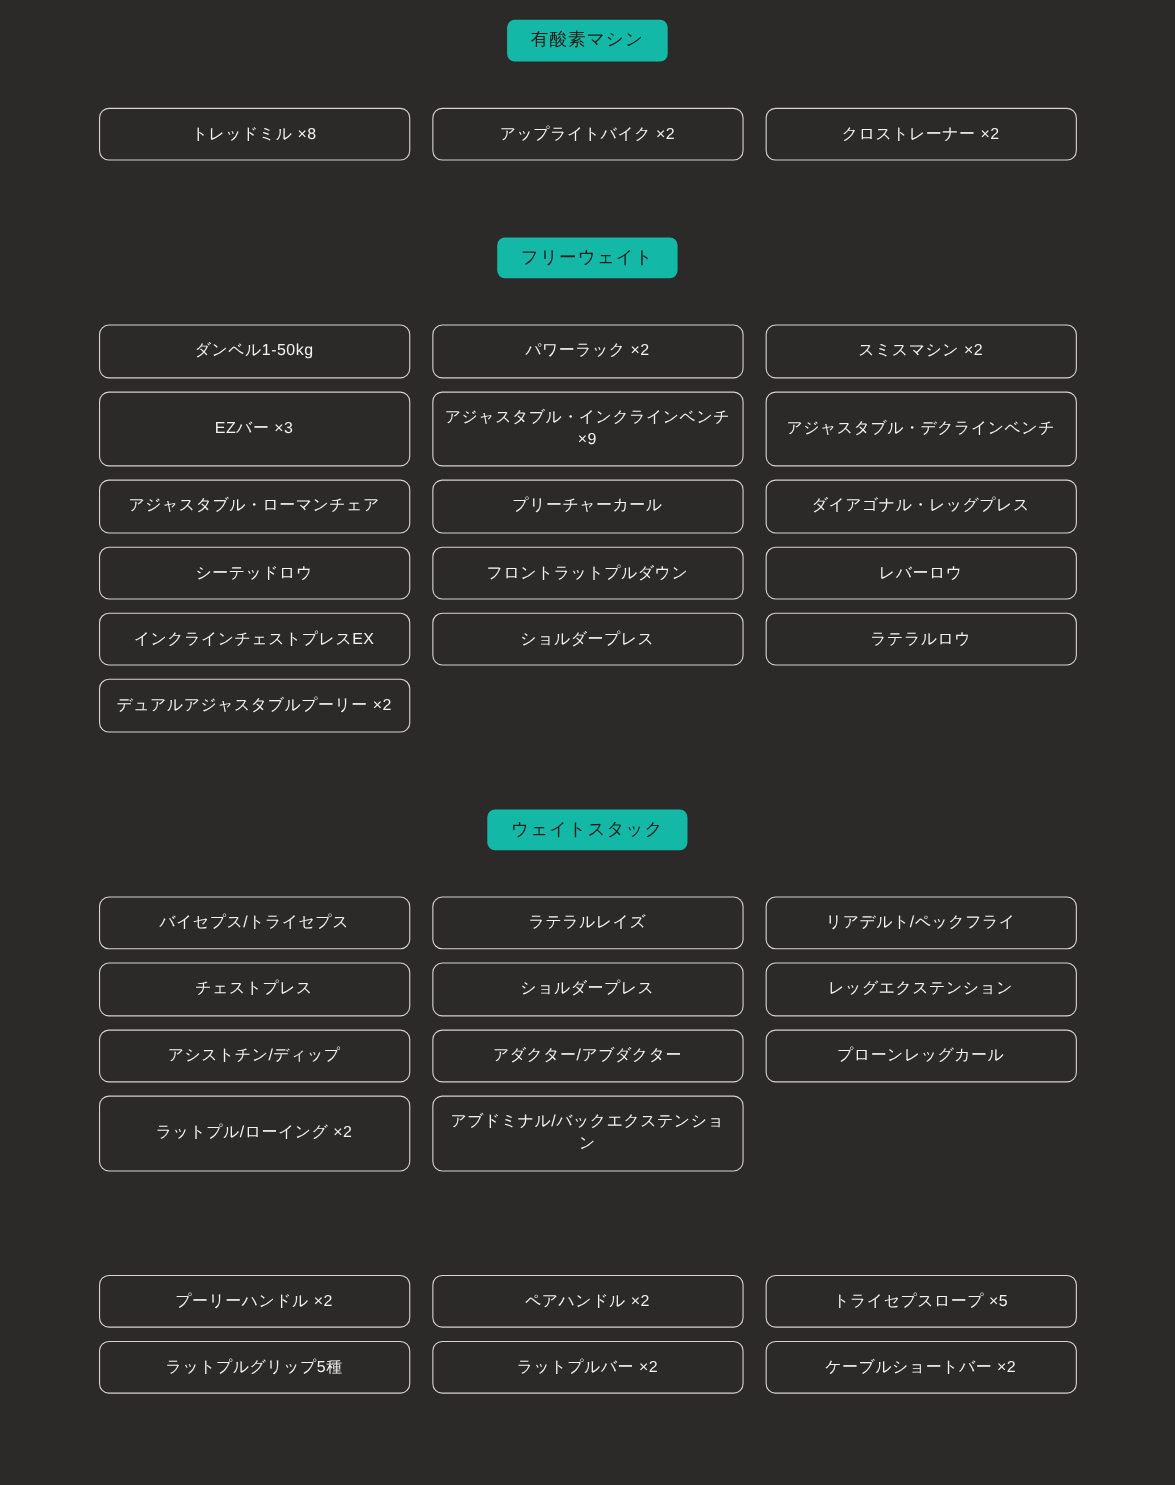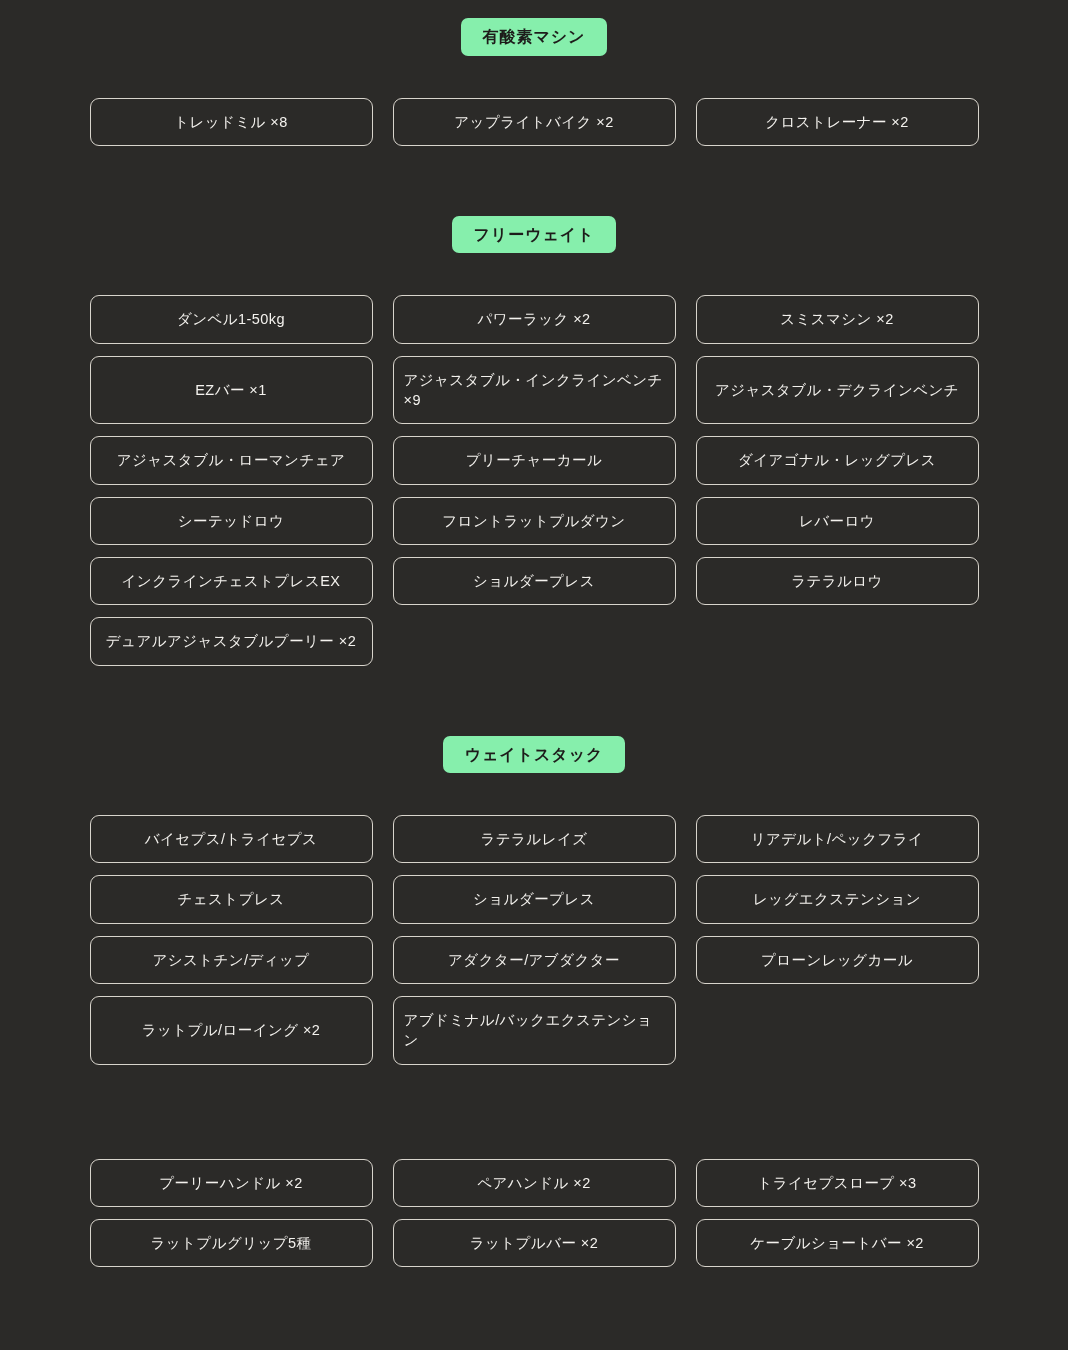--- a/index.html
+++ b/index.html
@@ -20,24 +20,24 @@
   }
   .section {
     width: 100%;
   }
   .section-heading-wrap {
     display: flex;
     justify-content: center;
     align-items: center;
   }
   .section-heading {
-    background: #86efac;
+    background: #14b8a6;
     color: #1d1c1a;
     font-size: 16px;
-    font-weight: bold;
+    font-weight: normal;
     letter-spacing: 0.06em;
     border-radius: 7px;
     padding: 10px 22px;
     display: inline-block;
     line-height: 1.1;
     white-space: nowrap;
   }
   .grid {
     display: grid;
     grid-template-columns: repeat(3, 283px);
@@ -45,21 +45,21 @@
     column-gap: 20px;
     row-gap: 12px;
   }
   .chip {
     border: 1px solid #d8d4cc;
     border-radius: 9px;
     background: transparent;
     color: #f4f2ee;
     font-size: 14.5px;
     letter-spacing: 0.03em;
-    text-align: left;
+    text-align: center;
     padding: 13px 10px;
     min-height: 46px;
     display: flex;
     align-items: center;
     justify-content: center;
     line-height: 1.4;
   }
   .chip.tall {
     min-height: 62px;
   }
@@ -91,21 +91,21 @@
 
   <div class="section">
     <div class="section-heading-wrap">
       <div class="section-heading">フリーウェイト</div>
     </div>
     <div class="sp-head-grid"></div>
     <div class="grid">
       <div class="chip">ダンベル1-50kg</div>
       <div class="chip">パワーラック ×2</div>
       <div class="chip">スミスマシン ×2</div>
-      <div class="chip tall">EZバー ×1</div>
+      <div class="chip tall">EZバー ×3</div>
       <div class="chip tall">アジャスタブル・インクラインベンチ ×9</div>
       <div class="chip tall">アジャスタブル・デクラインベンチ</div>
       <div class="chip">アジャスタブル・ローマンチェア</div>
       <div class="chip">プリーチャーカール</div>
       <div class="chip">ダイアゴナル・レッグプレス</div>
       <div class="chip">シーテッドロウ</div>
       <div class="chip">フロントラットプルダウン</div>
       <div class="chip">レバーロウ</div>
       <div class="chip">インクラインチェストプレスEX</div>
       <div class="chip">ショルダープレス</div>
@@ -136,19 +136,19 @@
     </div>
   </div>
 
   <div class="sp-section-small"></div>
 
   <div class="section">
     <div class="sp-head-grid"></div>
     <div class="grid">
       <div class="chip">プーリーハンドル ×2</div>
       <div class="chip">ペアハンドル ×2</div>
-      <div class="chip">トライセプスロープ ×3</div>
+      <div class="chip">トライセプスロープ ×5</div>
       <div class="chip">ラットプルグリップ5種</div>
       <div class="chip">ラットプルバー ×2</div>
       <div class="chip">ケーブルショートバー ×2</div>
     </div>
   </div>
 </div>
 
 </body></html>

